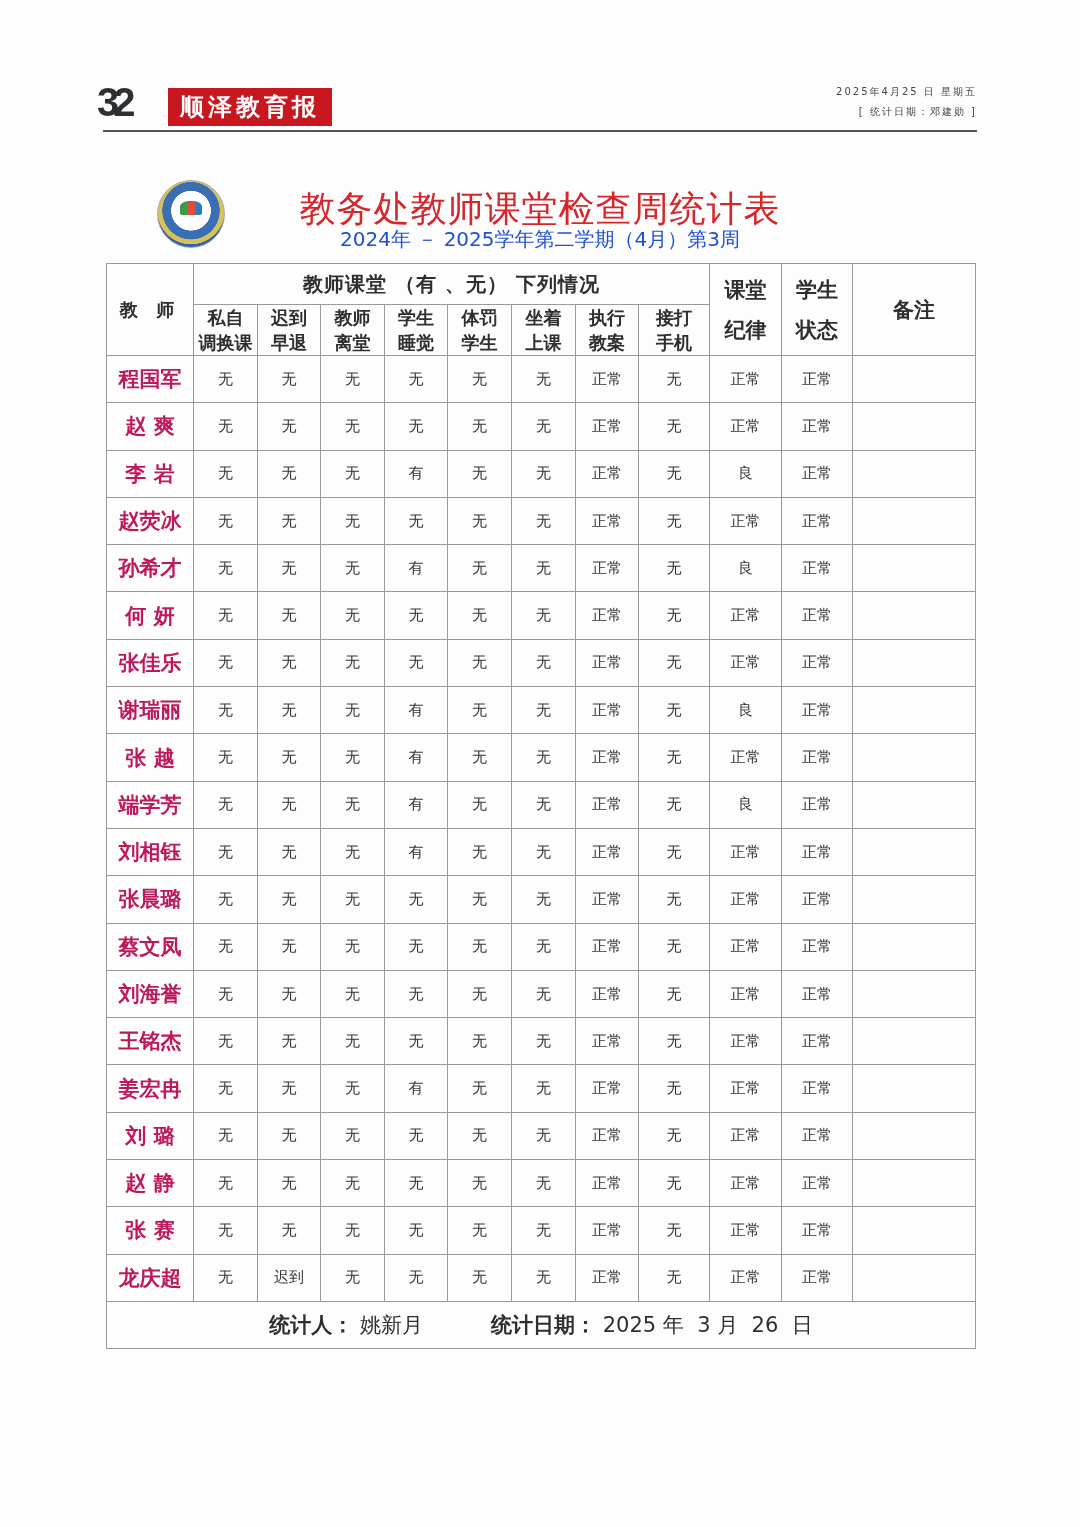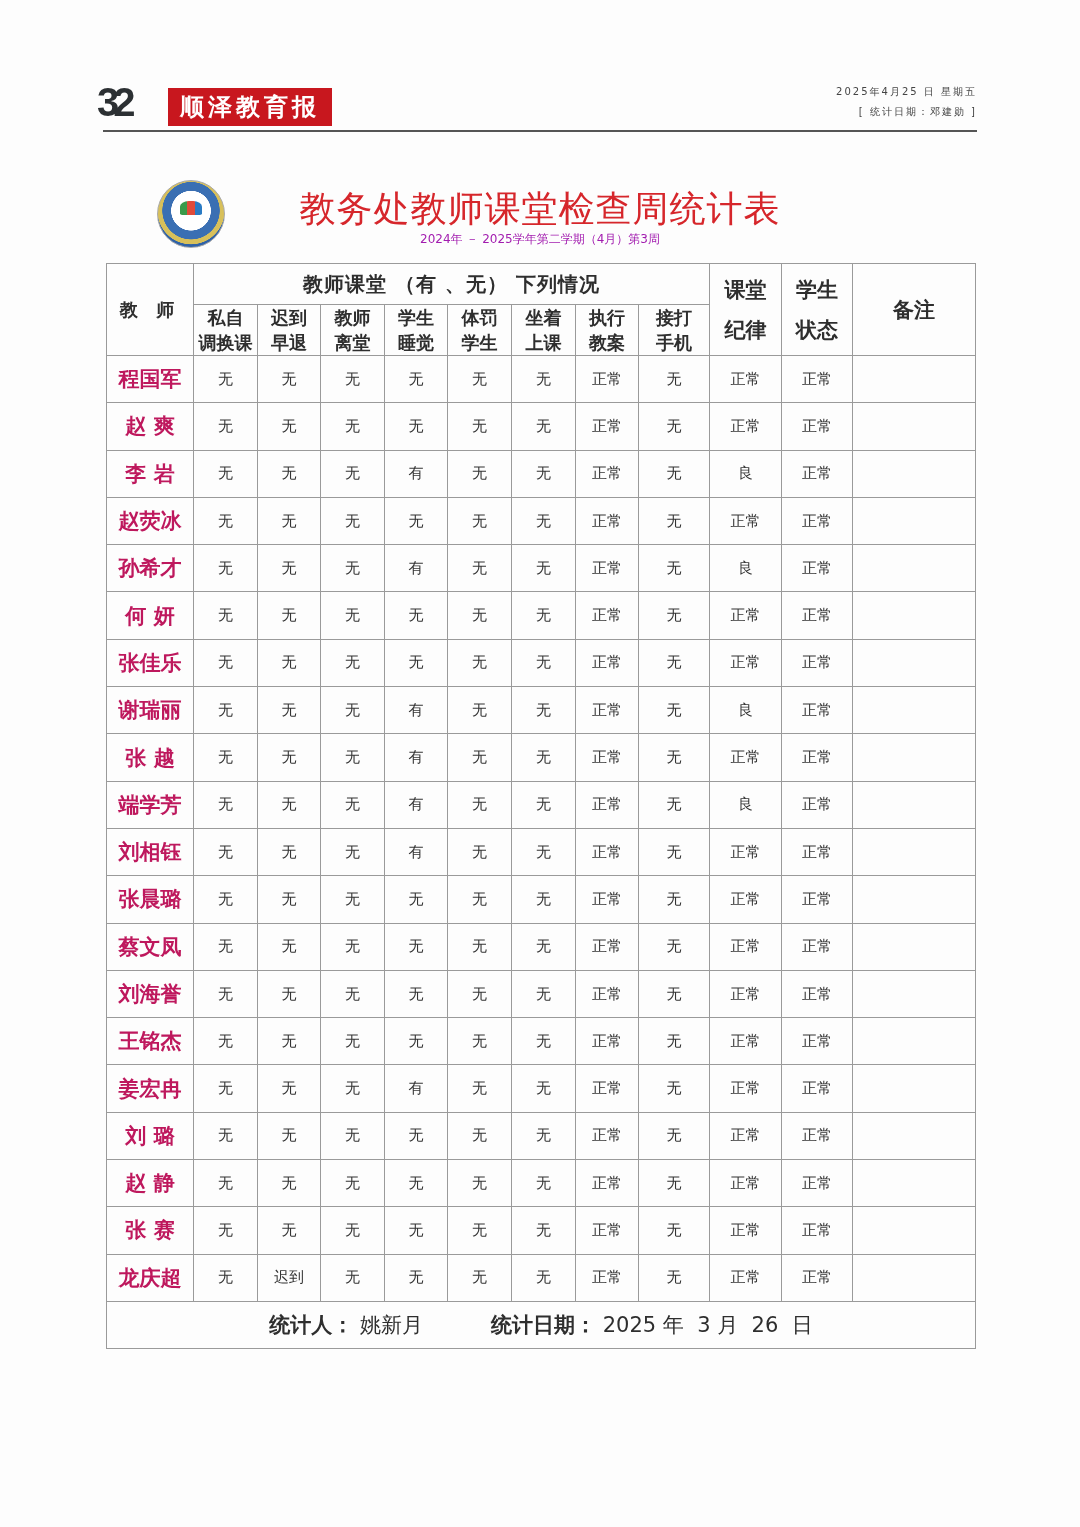--- a/index.html
+++ b/index.html
@@ -30,21 +30,21 @@
     border: 1px solid #aaa;
   }
   .logo::after {
     content: ""; position: absolute; left: 22px; top: 20px; width: 22px; height: 14px; border-radius: 40% 40% 10% 10%;
     background: linear-gradient(90deg, #3a9a4a 0 33%, #e04b3a 33% 66%, #2a7bc4 66% 100%);
   }
   .doc-title {
     position: absolute; left: 0; width: 1080px; top: 176px; text-align: center; font-size: 36px; color: #d6262b;
     letter-spacing: 1px; line-height: 50px; margin-top: 8px;
   }
-  .doc-sub { position: absolute; left: 0; width: 1080px; top: 229px; text-align: center; font-size: 12px; color: #a21caf; line-height: 20px; }
+  .doc-sub { position: absolute; left: 0; width: 1080px; top: 229px; text-align: center; font-size: 20px; color: #1d4ed8; line-height: 20px; }
 
   table.grid {
     position: absolute; left: 106px; top: 263px; border-collapse: collapse; table-layout: fixed; width: 869px;
   }
   .grid td { border: 1px solid #9a9a9a; text-align: center; vertical-align: middle; padding: 0; }
   .h-teacher { font-size: 18px; font-weight: bold; letter-spacing: 6px; }
   .h-group { font-size: 20px; font-weight: bold; height: 40px; letter-spacing: 1px; }
   .h-sub { font-size: 18px; font-weight: bold; line-height: 25px; height: 50px; }
   .h-big { font-size: 21px; font-weight: bold; line-height: 40px; }
   .name { font-size: 21px; font-weight: bold; color: #be185d; letter-spacing: 0px; }

